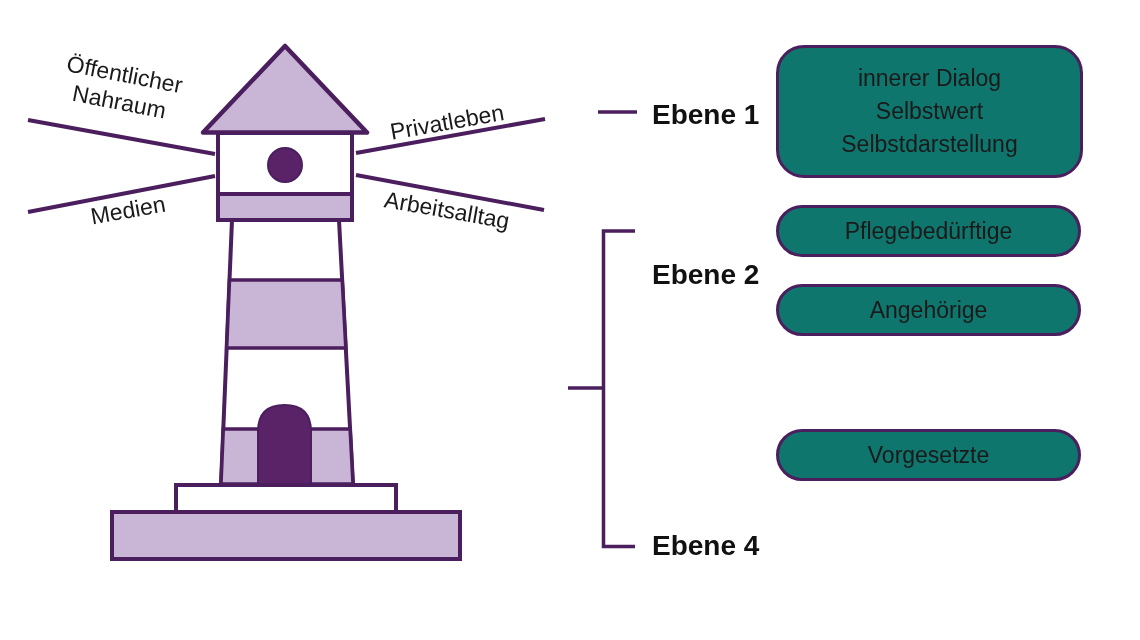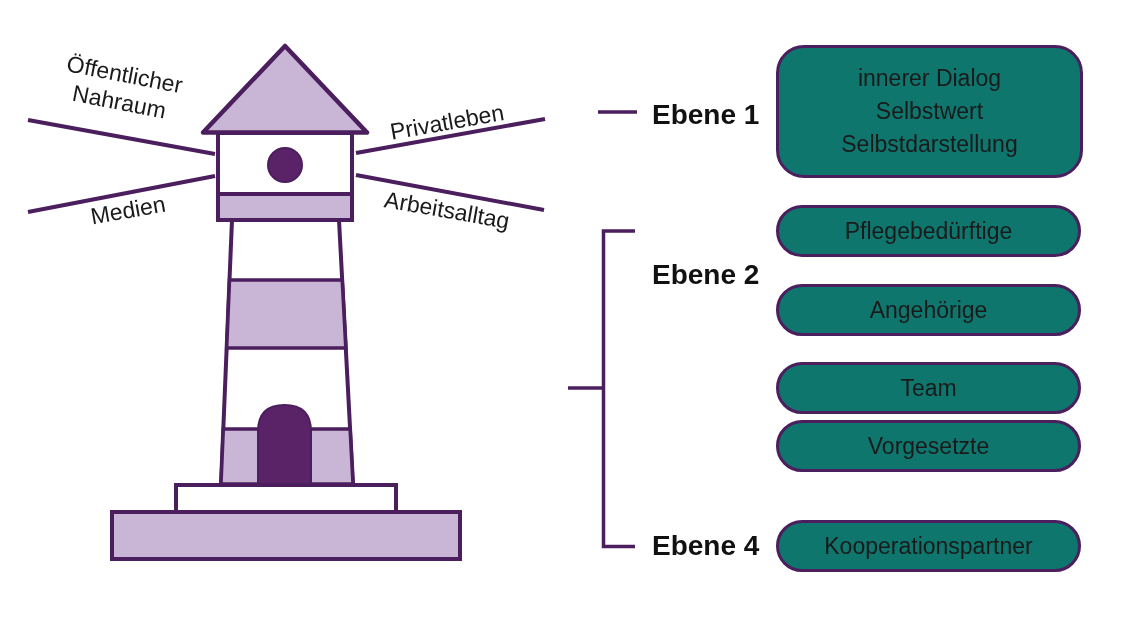--- a/index.html
+++ b/index.html
@@ -69,17 +69,15 @@
 
   <div class="ebene" style="top:100px;">Ebene 1</div>
   <div class="ebene" style="top:216px;margin-top:44px;">Ebene 2</div>
   <div class="ebene" style="top:531px;">Ebene 4</div>
 
   <div class="pill big" style="top:45px;">innerer Dialog
 Selbstwert
 Selbstdarstellung</div>
   <div class="pill" style="top:205px;">Pflegebedürftige</div>
   <div class="pill" style="top:284px;">Angehörige</div>
-  <div class="pill" style="top:362px;">Team</div>
-  <div class="pill" style="top:420px;">Vorgesetzte</div>
-  <div class="pill" style="top:520px;">Kooperationspartner</div>
+  <div class="pill" style="top:429px;">Vorgesetzte</div>
 
 </div>
 
 </body></html>

